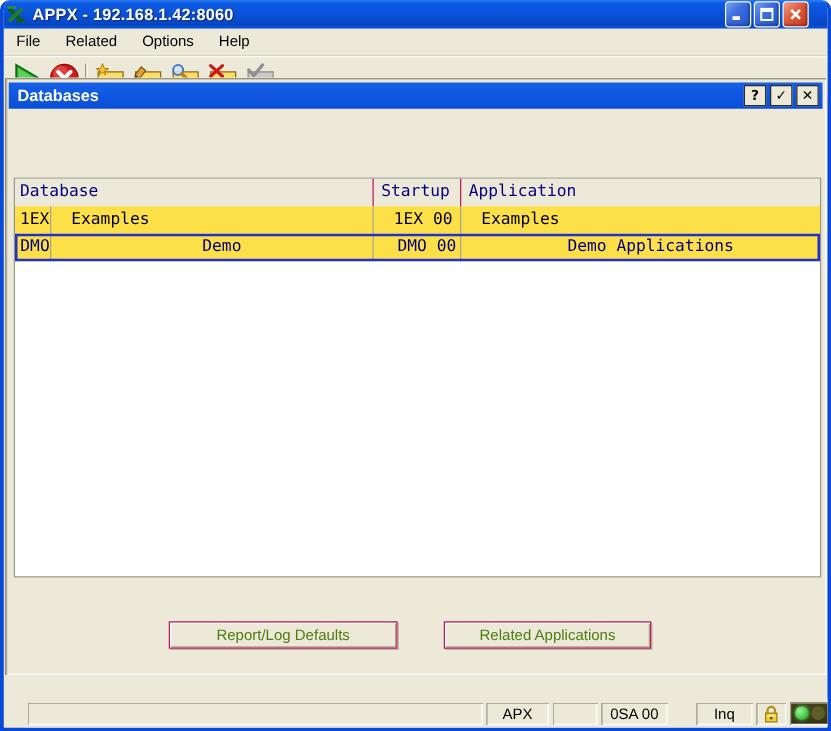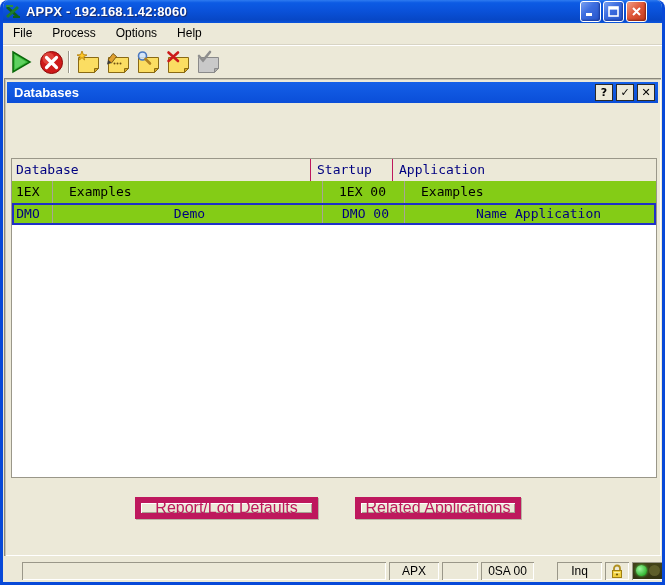--- a/index.html
+++ b/index.html
@@ -42,64 +42,64 @@
     border-top:1px solid #d8d4c4; border-bottom:1px solid #fff; }
   
   .toolbar {
     position:absolute; left:0; top:46px; width:659px; height:32px;
     display:flex; align-items:center; padding-left:3px; background:#ECE9D8;
   }
   .tool-btn { width:30px; height:28px; display:flex; align-items:center; justify-content:center; }
   .tool-sep { width:2px; height:22px; border-left:1px solid #9a9789; border-right:1px solid #fff; margin:0 3px 0 2px; }
   
   .main-panel {
-    position:absolute; left:1px; top:78px; width:657px; height:478px;
+    position:absolute; left:1px; top:62px; width:657px; height:478px;
     background:#ECE9D8;
     box-shadow:inset 1px 1px 0 #8a887c, inset 2px 2px 0 #c8c5b4, inset -1px -1px 0 #fff;
   }
   .panel-titlebar {
     position:absolute; left:3px; top:4px; width:651px; height:21px;
     background:linear-gradient(180deg,#1560E8 0%,#0A4ED8 100%);
     display:flex; align-items:center; padding-left:7px;
   }
   .panel-title { color:#fff; font-weight:bold; font-size:13px; flex:1; }
   .pbtn {
     width:18px; height:17px; background:#ECE9D8; border:1px solid #2a2a2a;
     margin-right:3px; display:flex; align-items:center; justify-content:center;
     font-size:11px; font-weight:bold; color:#000; font-family:"DejaVu Sans", sans-serif;
   }
   
   .list-area {
     position:absolute; left:7px; top:80px; width:646px; height:320px;
     background:#fff; border:1px solid #9a9789;
   }
-  .mono { font-family:"DejaVu Sans Mono", monospace; font-size:13px; white-space:pre;gap:12px; }
+  .mono { font-family:"DejaVu Sans Mono", monospace; font-size:13px; white-space:pre; }
   .hrow1 { display:grid; grid-template-columns:286px 70px 1fr; height:22px; background:#ECE9D8; }
   .hrow2 { display:grid; grid-template-columns:28px 258px 70px 1fr; height:22px; background:#ECE9D8; border-bottom:2px solid #3a3a3a; }
   .hcell { color:#000080; line-height:22px; padding-left:4px; overflow:hidden; }
   .hc-pad { padding-left:6px; }
   .div-l { border-left:1px solid #be185d; }
   .div-light { border-left:1px solid #b8b5a4; }
   .trow {
-    display:grid; grid-template-columns:28px 258px 70px 1fr; height:22px; background:#84cc16;
+    display:grid; grid-template-columns:28px 258px 70px 1fr; height:22px; background:#fde047;
     cursor:default;
   }
   .tcell { color:#000; line-height:21px; padding-left:4px; overflow:hidden; }
   .trow .div-l { border-left:1px solid #a8a596;padding-left:16px; }
   .trow.selected { outline:2px solid #2030C8; outline-offset:-2px;text-align:center; }
   .trow.selected .tcell { color:#000080; }
   .c-company { padding-left:6px; }
   .c-startup { padding-left:6px; }
   .c-app { padding-left:7px; }
   
   .action-btn {
     position:absolute; height:22px; background:#ECE9D8;
-    border:6px solid #be185d;
+    border:1px solid #be185d;
     box-shadow:inset 1px 1px 0 #ffffff, inset -1px -1px 0 #a8a594, 1px 1px 0 #b8b5a4;
-    font-family:"Liberation Sans", sans-serif; font-size:16px; color:#be185d;
+    font-family:"Liberation Sans", sans-serif; font-size:12px; color:#4d7c0f;
     display:flex; align-items:center; justify-content:center;
   }
   #btn-report { left:132px; top:497px; width:183px; }
   #btn-related { left:352px; top:497px; width:166px; }
   
   .statusbar {
     position:absolute; left:16px; top:559px; width:659px; height:23px;
     background:#ECE9D8; display:flex; align-items:center; padding:0 2px 0 3px;
   }
   .sec {
@@ -154,21 +154,21 @@
       <div class="wbtn close">
         <svg width="11" height="11" viewBox="0 0 11 11">
             <path d="M2 2 L9 9 M9 2 L2 9" stroke="#fff" stroke-width="2"></path>
           </svg>
       </div>
     </div>
   </div>
 
   <div class="menubar">
     <span class="menu-item">File</span>
-    <span class="menu-item">Process</span>
+    <span class="menu-item">Related</span>
     <span class="menu-item">Options</span>
     <span class="menu-item">Help</span>
   </div>
   <div class="menubar-rule"></div>
 
   <div class="toolbar">
     <div class="tool-btn">
       <svg width="24" height="24" viewBox="0 0 24 24">
         <polygon points="4,2 21,12 4,22" fill="#3DBE3D" stroke="#0A6A0A" stroke-width="1.5"></polygon>
         <polygon points="6,5 17,12 6,19" fill="#7EE07E" opacity="0.55"></polygon>
@@ -242,21 +242,21 @@
       <div class="trow mono">
         <div class="tcell">1EX</div>
         <div class="tcell div-l c-company">Examples</div>
         <div class="tcell div-l c-startup">1EX 00</div>
         <div class="tcell div-l c-app">Examples</div>
       </div>
       <div class="trow selected mono">
         <div class="tcell">DMO</div>
         <div class="tcell div-l c-company">Demo</div>
         <div class="tcell div-l c-startup">DMO 00</div>
-        <div class="tcell div-l c-app">Name Application</div>
+        <div class="tcell div-l c-app">Demo Applications</div>
       </div>
     </div>
   </div>
 
   <div class="action-btn" id="btn-report">Report/Log Defaults</div>
   <div class="action-btn" id="btn-related">Related Applications</div>
 
   <div class="statusbar">
     <div class="sec sec-long"></div>
     <div class="sec sec-apx">APX</div>

